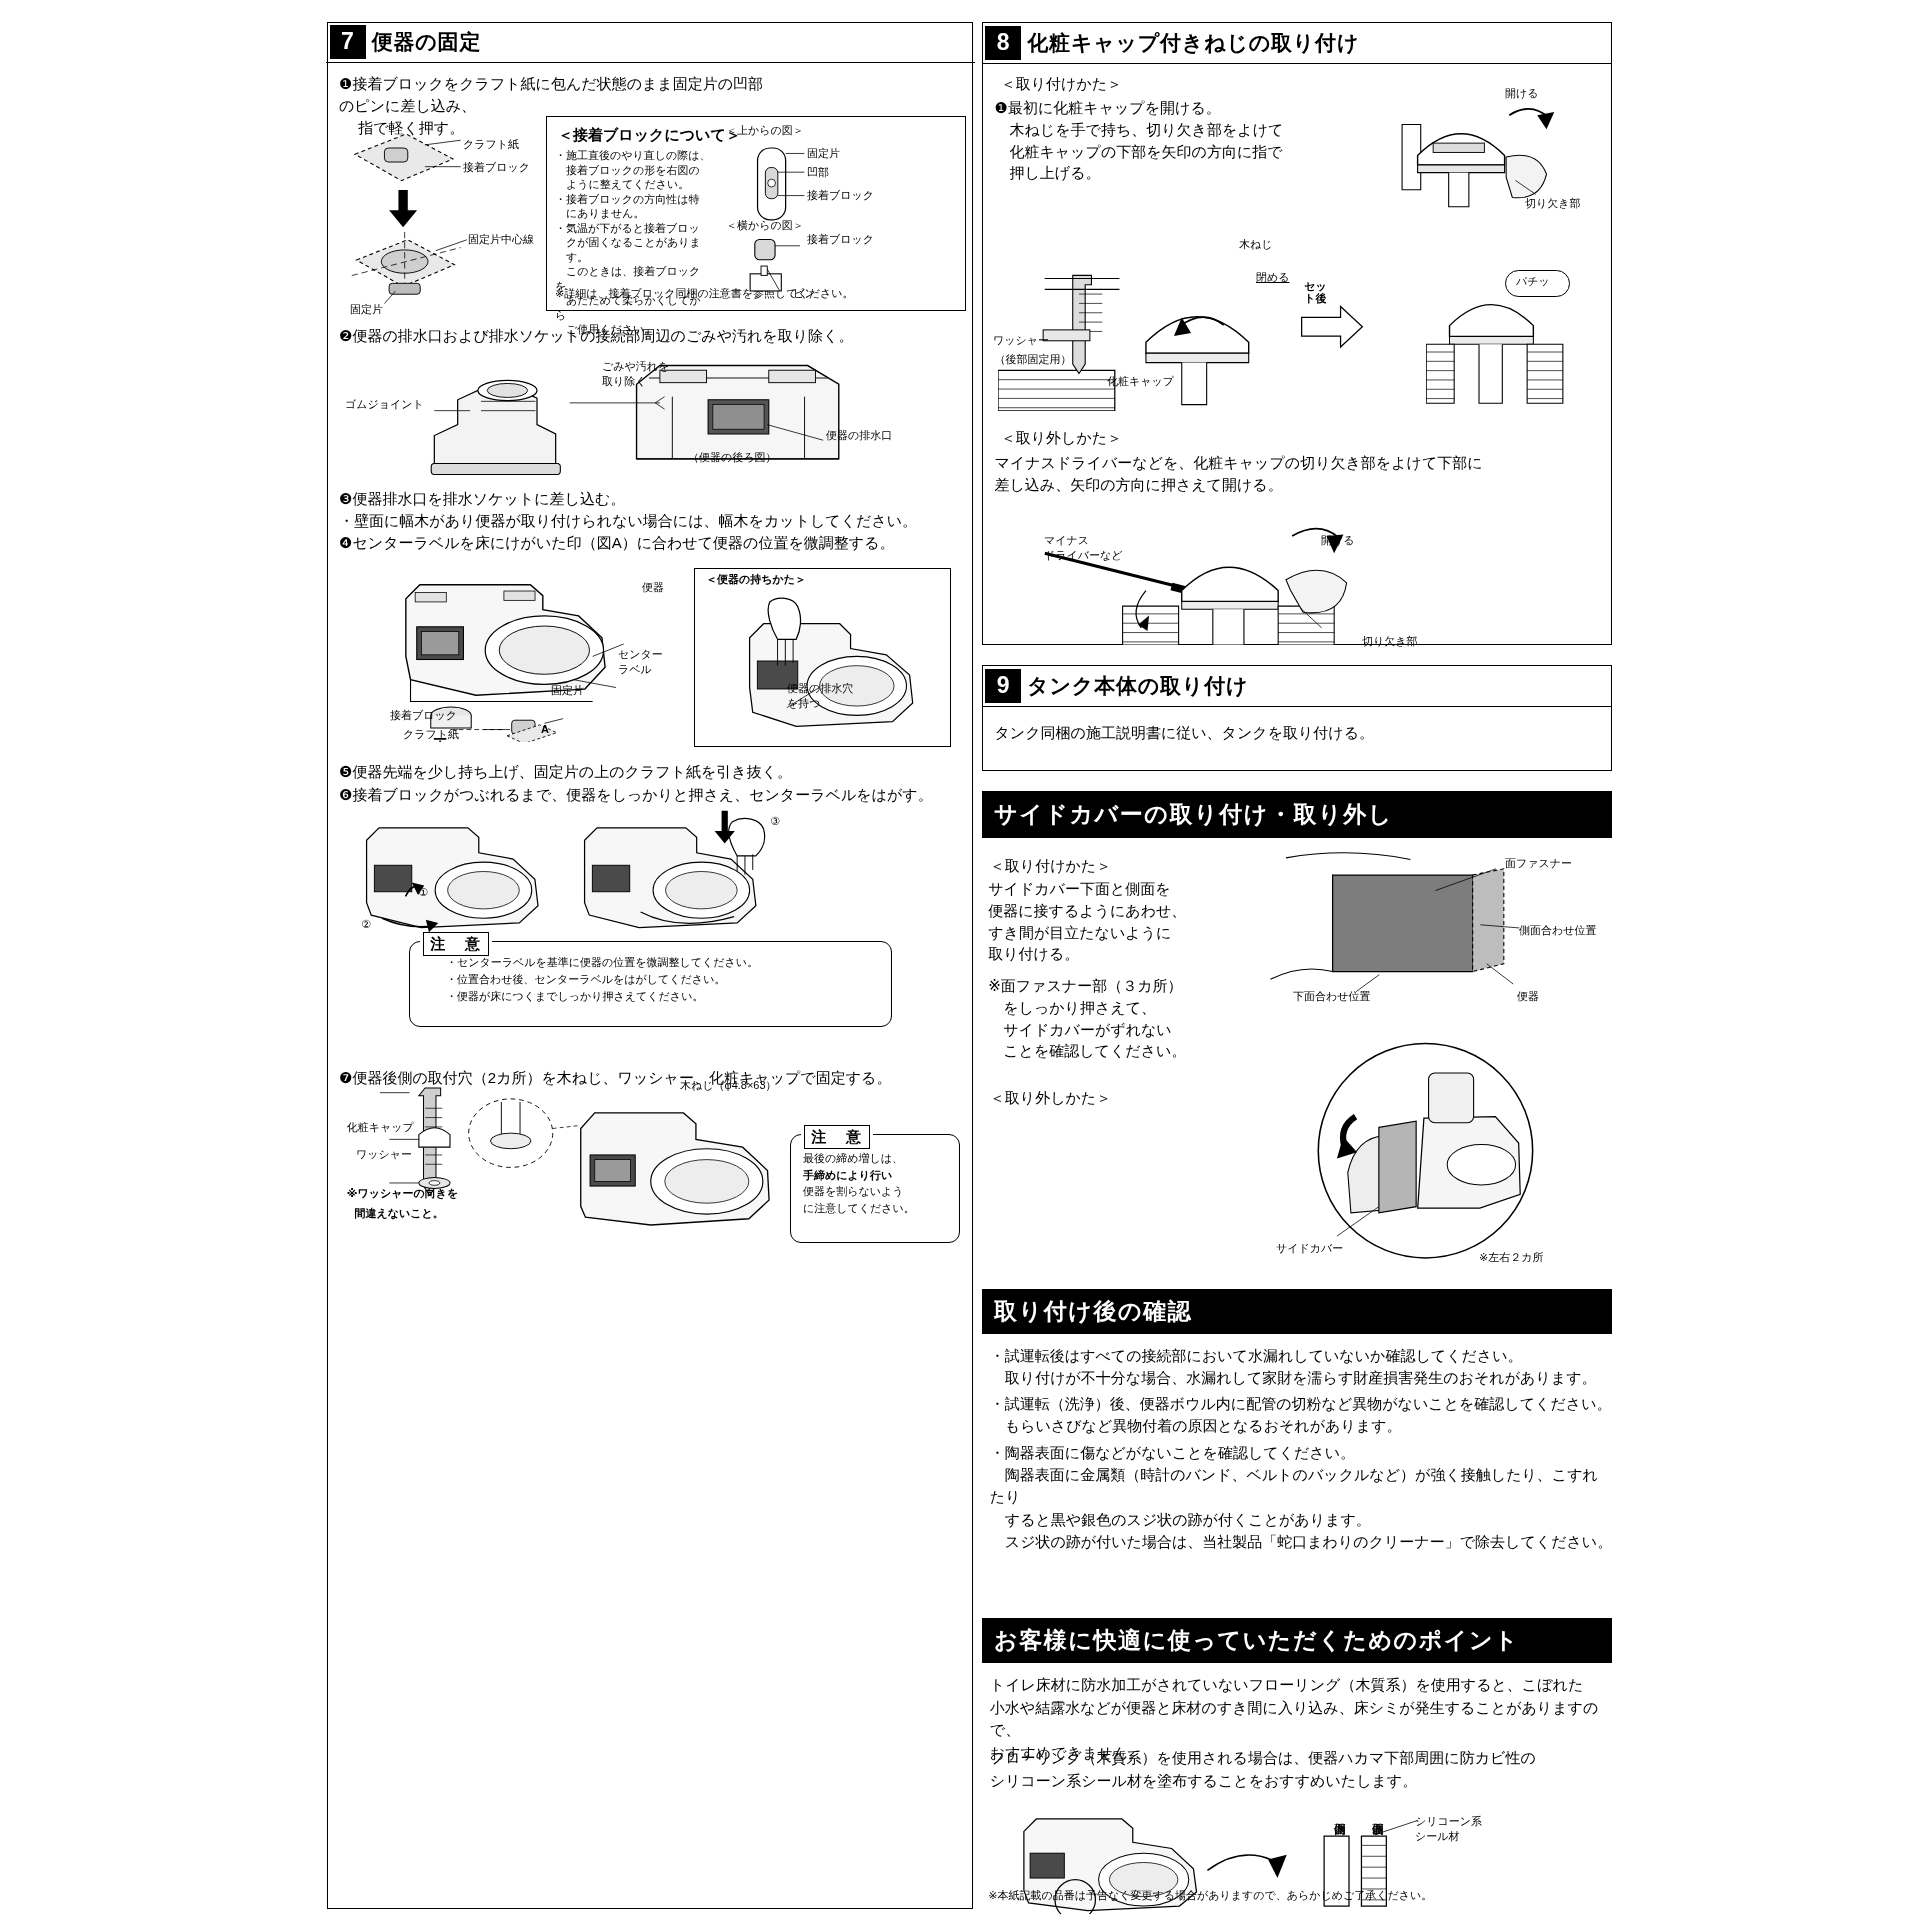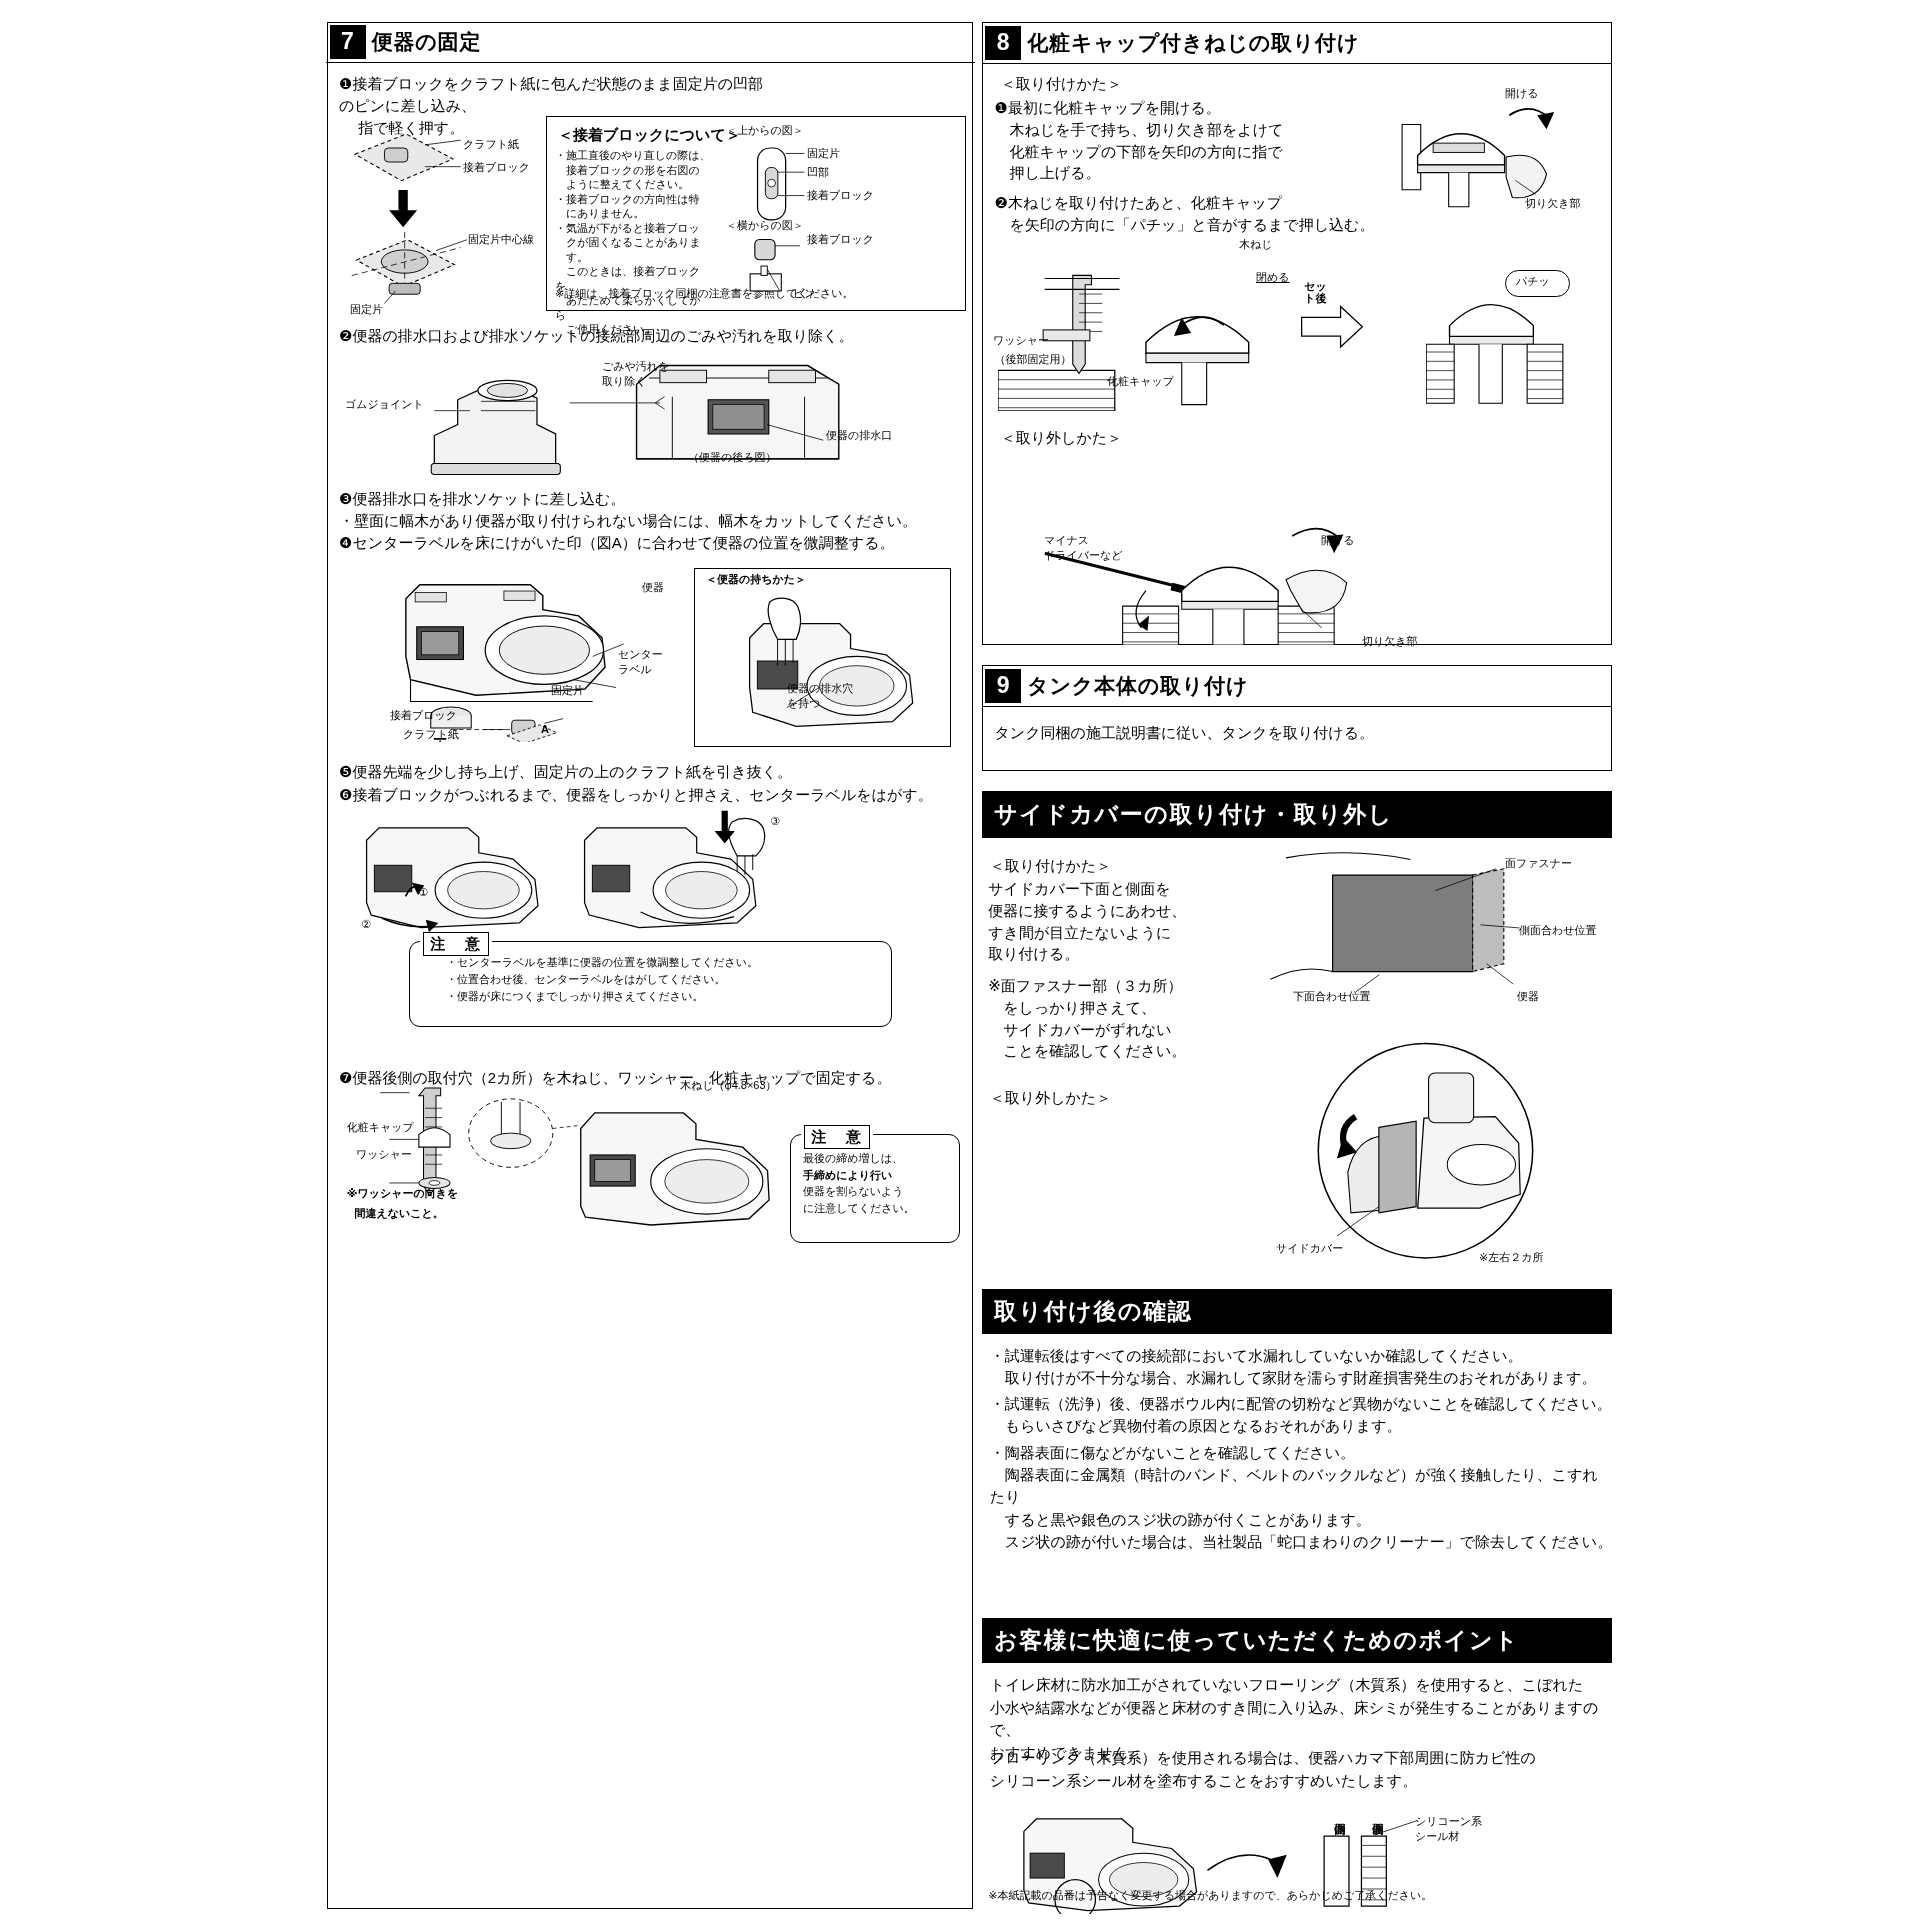--- a/index.html
+++ b/index.html
@@ -275,22 +275,20 @@
     <div class="sec-hd abs" style="left:0;top:0;width:630px;height:42px;border-left:0;border-top:0;border-right:0;border-bottom:1.6px solid #000;">
       <div class="sec-num">8</div>
       <div class="sec-title">化粧キャップ付きねじの取り付け</div>
     </div>
 
     <div class="abs txt" style="left:18.7px;top:51px;">＜取り付けかた＞</div>
     <div class="abs txt" style="left:12.5px;top:75px;width:374px;white-space:pre-line;">❶最初に化粧キャップを開ける。
 　木ねじを手で持ち、切り欠き部をよけて
 　化粧キャップの下部を矢印の方向に指で
 　押し上げる。</div>
-    <div class="abs txt" style="left:12.5px;top:170px;width:405px;white-space:pre-line;">❷木ねじを取り付けたあと、化粧キャップ
-　を矢印の方向に「パチッ」と音がするまで押し込む。</div>
 
     <svg class="abs" style="left:389px;top:59px;" width="233" height="132" viewBox="0 0 300 170">
       <path d="M40 140 L40 56 L64 56 L64 140 Z" fill="#fff" stroke="#000" stroke-width="1.4"></path>
       <path d="M60 96 q56 -56 112 0 l0 12 l-112 0 z" fill="#fff" stroke="#000" stroke-width="1.8"></path>
       <rect x="80" y="80" width="66" height="12" fill="#dcdcdc" stroke="#000" stroke-width="1.2"></rect>
       <path d="M60 108 l112 0 l0 10 l-112 0 z" fill="#e8e8e8" stroke="#000" stroke-width="1.4"></path>
       <path d="M100 118 l0 44 l26 0 l0 -44" fill="#fff" stroke="#000" stroke-width="1.4"></path>
       <path d="M174 98 q40 -10 52 22 q-8 34 -44 30 l-8 -26 z" fill="#f3f3f3" stroke="#000" stroke-width="1.4"></path>
       <path d="M178 44 q28 -18 52 4" fill="none" stroke="#000" stroke-width="2.4"></path>
       <polygon points="236,40 226,62 214,44" fill="#000"></polygon>
@@ -350,20 +348,22 @@
         <line x1="130" y1="158" x2="176" y2="158"></line>
           <line x1="130" y1="170" x2="176" y2="170"></line>
         <line x1="130" y1="182" x2="176" y2="182"></line>
           <line x1="130" y1="194" x2="176" y2="194"></line>
       </g>
     </svg>
     <div class="abs rbox" style="left:523px;top:248px;width:65px;height:26.5px;border-radius:14px;"></div>
     <div class="abs small" style="left:534px;top:252px;">パチッ</div>
 
     <div class="abs txt" style="left:18.7px;top:405px;">＜取り外しかた＞</div>
+    <div class="abs txt" style="left:12.5px;top:430px;width:607px;white-space:pre-line;">マイナスドライバーなどを、化粧キャップの切り欠き部をよけて下部に
+差し込み、矢印の方向に押さえて開ける。</div>
 
     <svg class="abs" style="left:47px;top:483px;" width="545" height="140" viewBox="0 0 700 180">
       <line x1="20" y1="62" x2="196" y2="106" stroke="#000" stroke-width="4"></line>
       <rect x="184" y="100" width="26" height="10" transform="rotate(14 184 100)" fill="#000"></rect>
       <path d="M196 110 q60 -60 124 0 l0 14 l-124 0 z" fill="#fff" stroke="#000" stroke-width="1.8"></path>
       <path d="M196 124 l124 0 l0 10 l-124 0 z" fill="#ececec" stroke="#000" stroke-width="1.3"></path>
       <path d="M236 134 l0 46 l40 0 l0 -46" fill="#fff" stroke="#000" stroke-width="1.4"></path>
       <path d="M120 130 L192 130 L192 180 L120 180 Z" fill="#fff" stroke="#000" stroke-width="1.4"></path>
       <g stroke="#000" stroke-width="0.9">
         <line x1="120" y1="140" x2="192" y2="140"></line>

